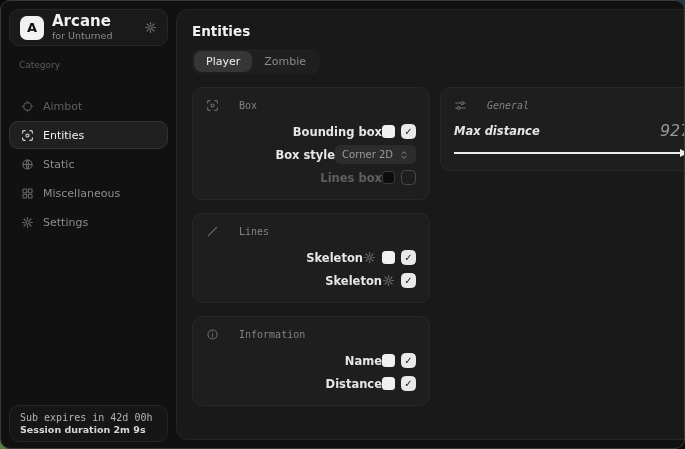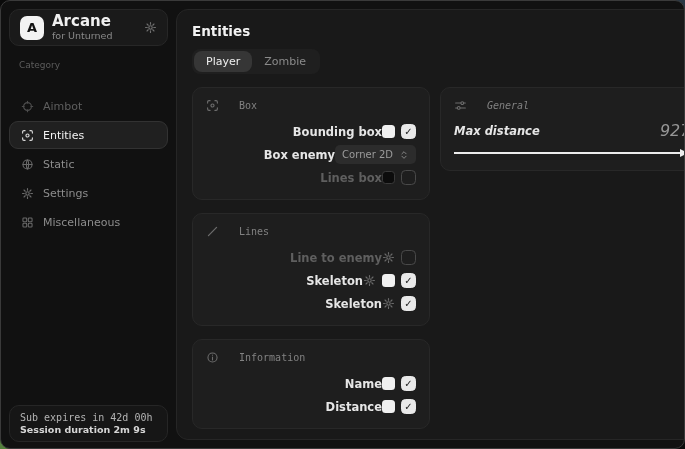--- a/index.html
+++ b/index.html
@@ -181,32 +181,32 @@
         <span class="nicon">
           <svg width="13" height="13" viewBox="0 0 16 16">
               <use href="#i-globe"></use>
             </svg>
           </span>
         <span>Static</span>
       </div>
       <div class="nav-item">
         <span class="nicon">
           <svg width="13" height="13" viewBox="0 0 16 16">
+              <use href="#i-grid"></use>
+            </svg>
+          </span>
+        <span>Miscellaneous</span>
+      </div>
+      <div class="nav-item">
+        <span class="nicon">
+          <svg width="13" height="13" viewBox="0 0 16 16">
               <use href="#i-gear"></use>
             </svg>
           </span>
         <span>Settings</span>
-      </div>
-      <div class="nav-item">
-        <span class="nicon">
-          <svg width="13" height="13" viewBox="0 0 16 16">
-              <use href="#i-grid"></use>
-            </svg>
-          </span>
-        <span>Miscellaneous</span>
       </div>
     </div>
 
     <div class="status-card">
       <div class="status-line1">Sub expires in 42d 00h</div>
       <div class="status-line2">Session duration 2m 9s</div>
     </div>
   </div>
 
   <div class="main">
@@ -232,21 +232,21 @@
           <div class="row">
             <span class="row-label">Bounding box</span>
             <span class="controls">
               <span class="swatch white"></span>
               <span class="checkbox checked">
                 <span class="check">✓</span>
                 </span>
             </span>
           </div>
           <div class="row">
-            <span class="row-label">Box enemy</span>
+            <span class="row-label">Box style</span>
             <span class="controls">
               <button class="dropdown">
                 <span>Corner 2D</span>
                 <span class="cicon">
                   <svg width="10" height="10" viewBox="0 0 16 16">
                       <use href="#i-chevrons"></use>
                     </svg>
                   </span>
               </button>
             </span>
@@ -261,31 +261,20 @@
         </div>
 
         <div class="card">
           <div class="card-head">
             <span class="hicon">
               <svg width="13" height="13" viewBox="0 0 16 16">
                   <use href="#i-line"></use>
                 </svg>
               </span>
             <span class="card-title">Lines</span>
-          </div>
-          <div class="row">
-            <span class="row-label dim">Line to enemy</span>
-            <span class="controls">
-              <span class="gearbtn">
-                <svg width="13" height="13" viewBox="0 0 16 16">
-                    <use href="#i-gear"></use>
-                  </svg>
-                </span>
-              <span class="checkbox"></span>
-            </span>
           </div>
           <div class="row">
             <span class="row-label">Skeleton</span>
             <span class="controls">
               <span class="gearbtn">
                 <svg width="13" height="13" viewBox="0 0 16 16">
                     <use href="#i-gear"></use>
                   </svg>
                 </span>
               <span class="swatch white"></span>

